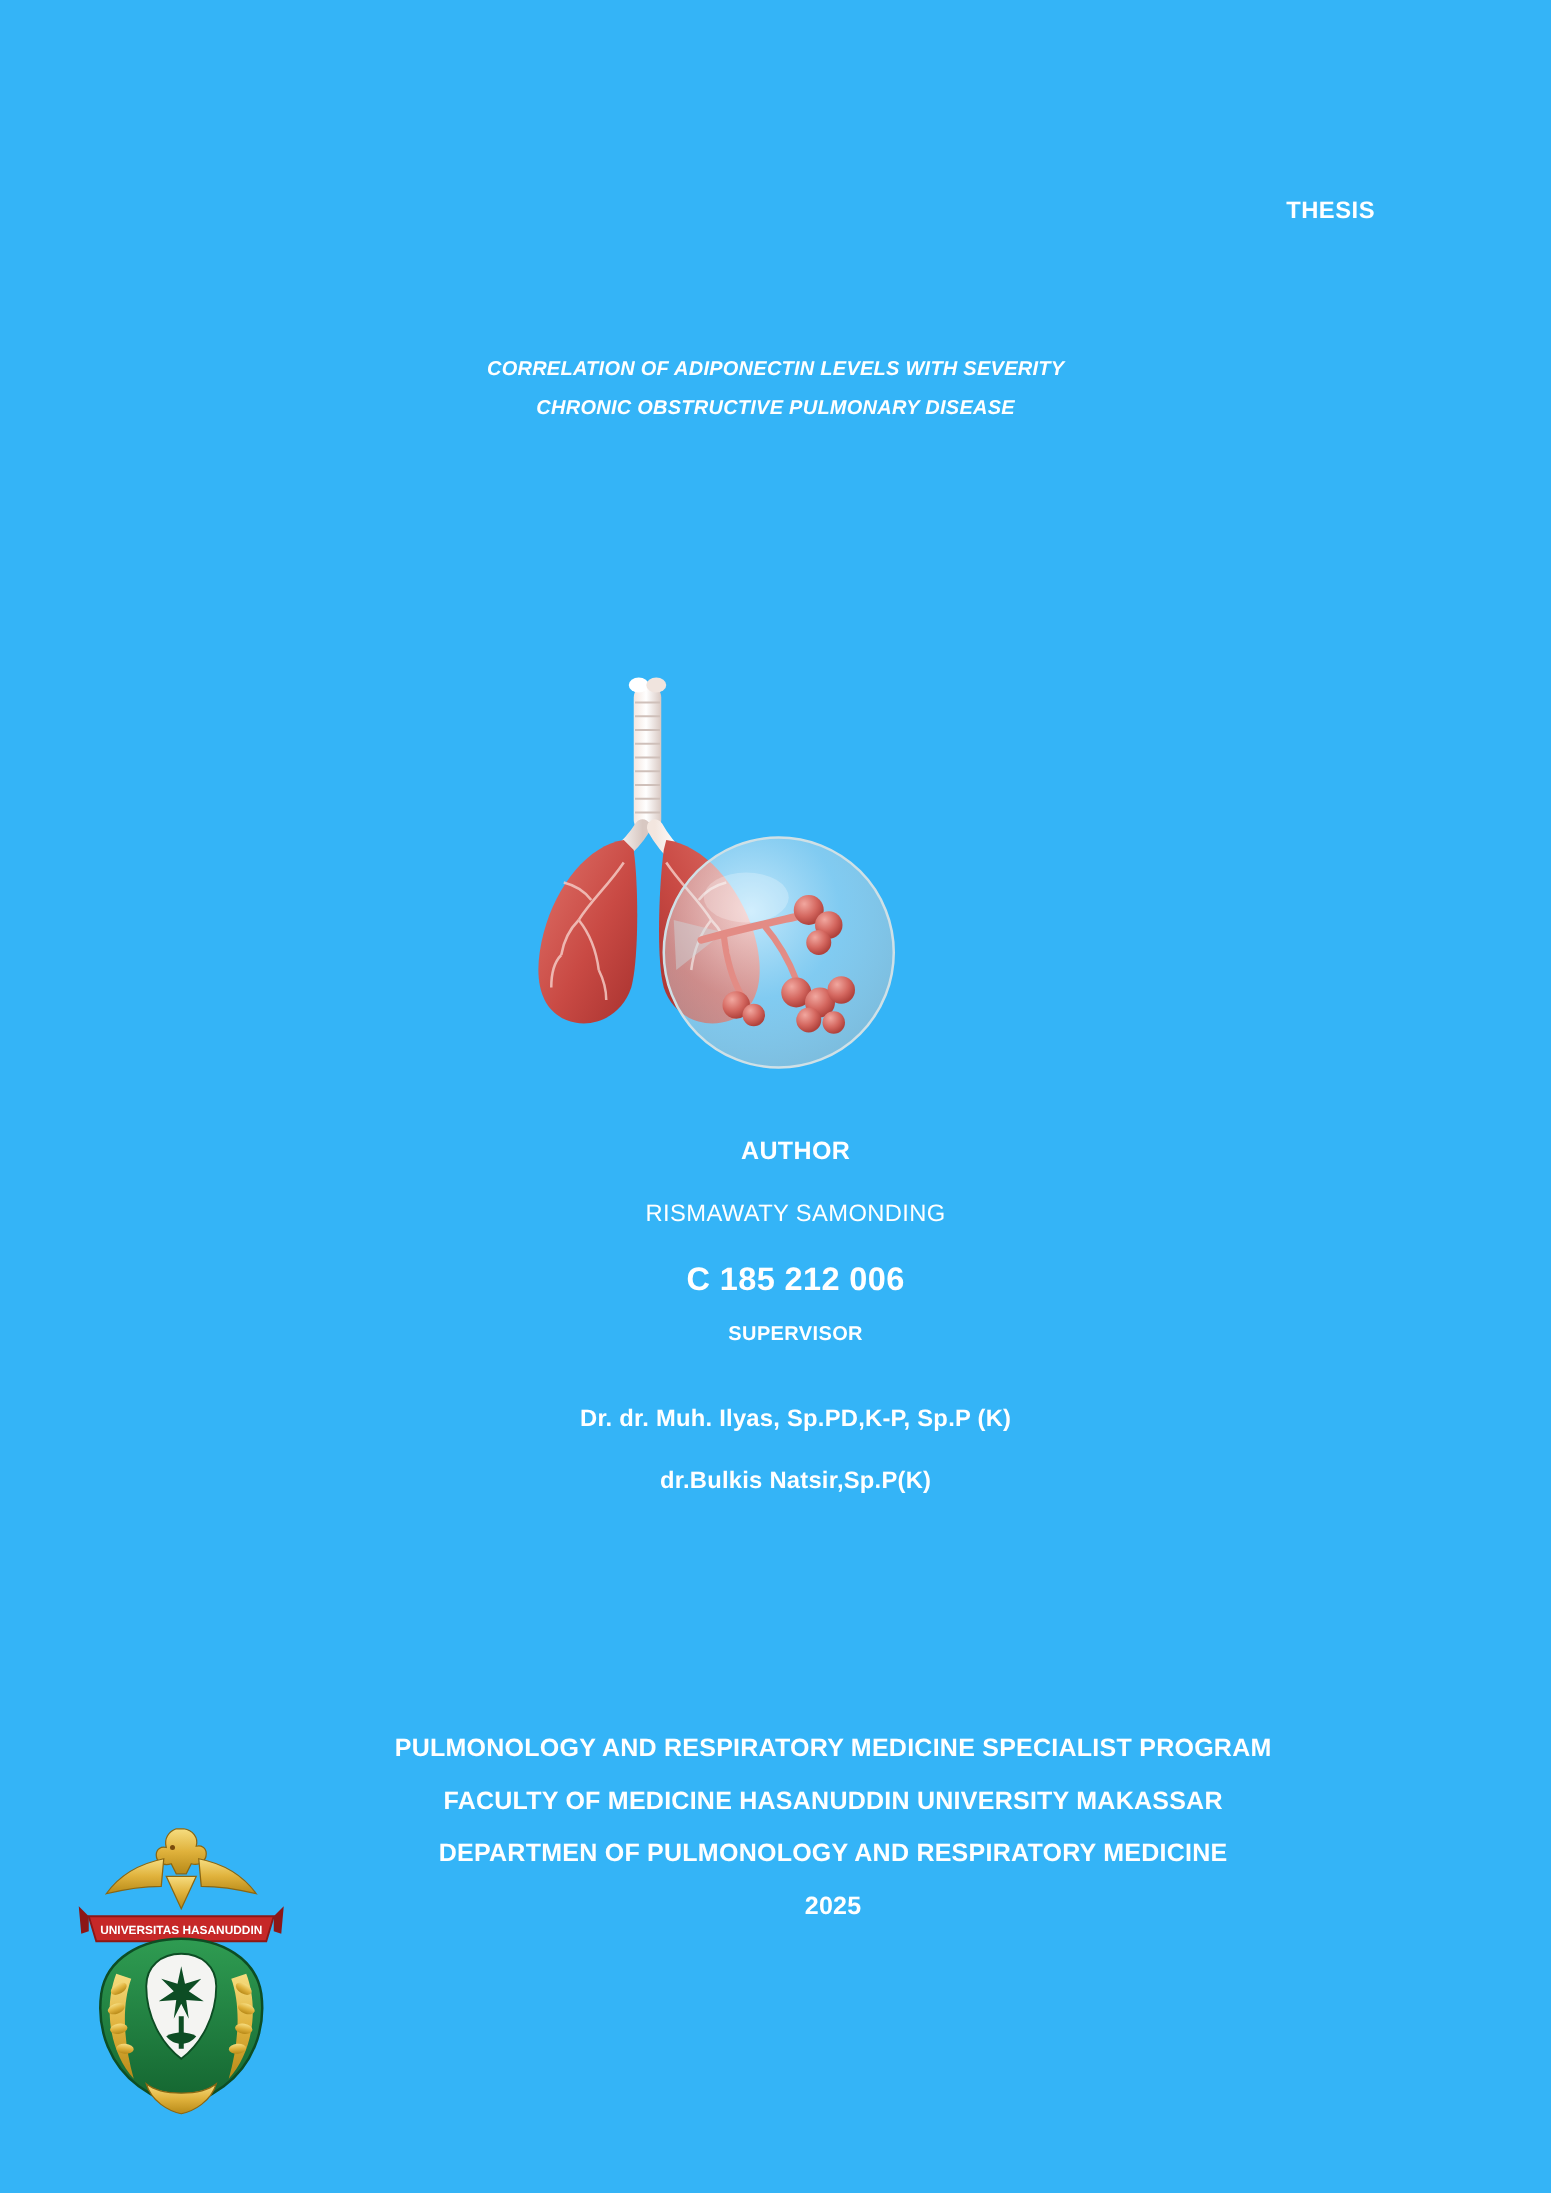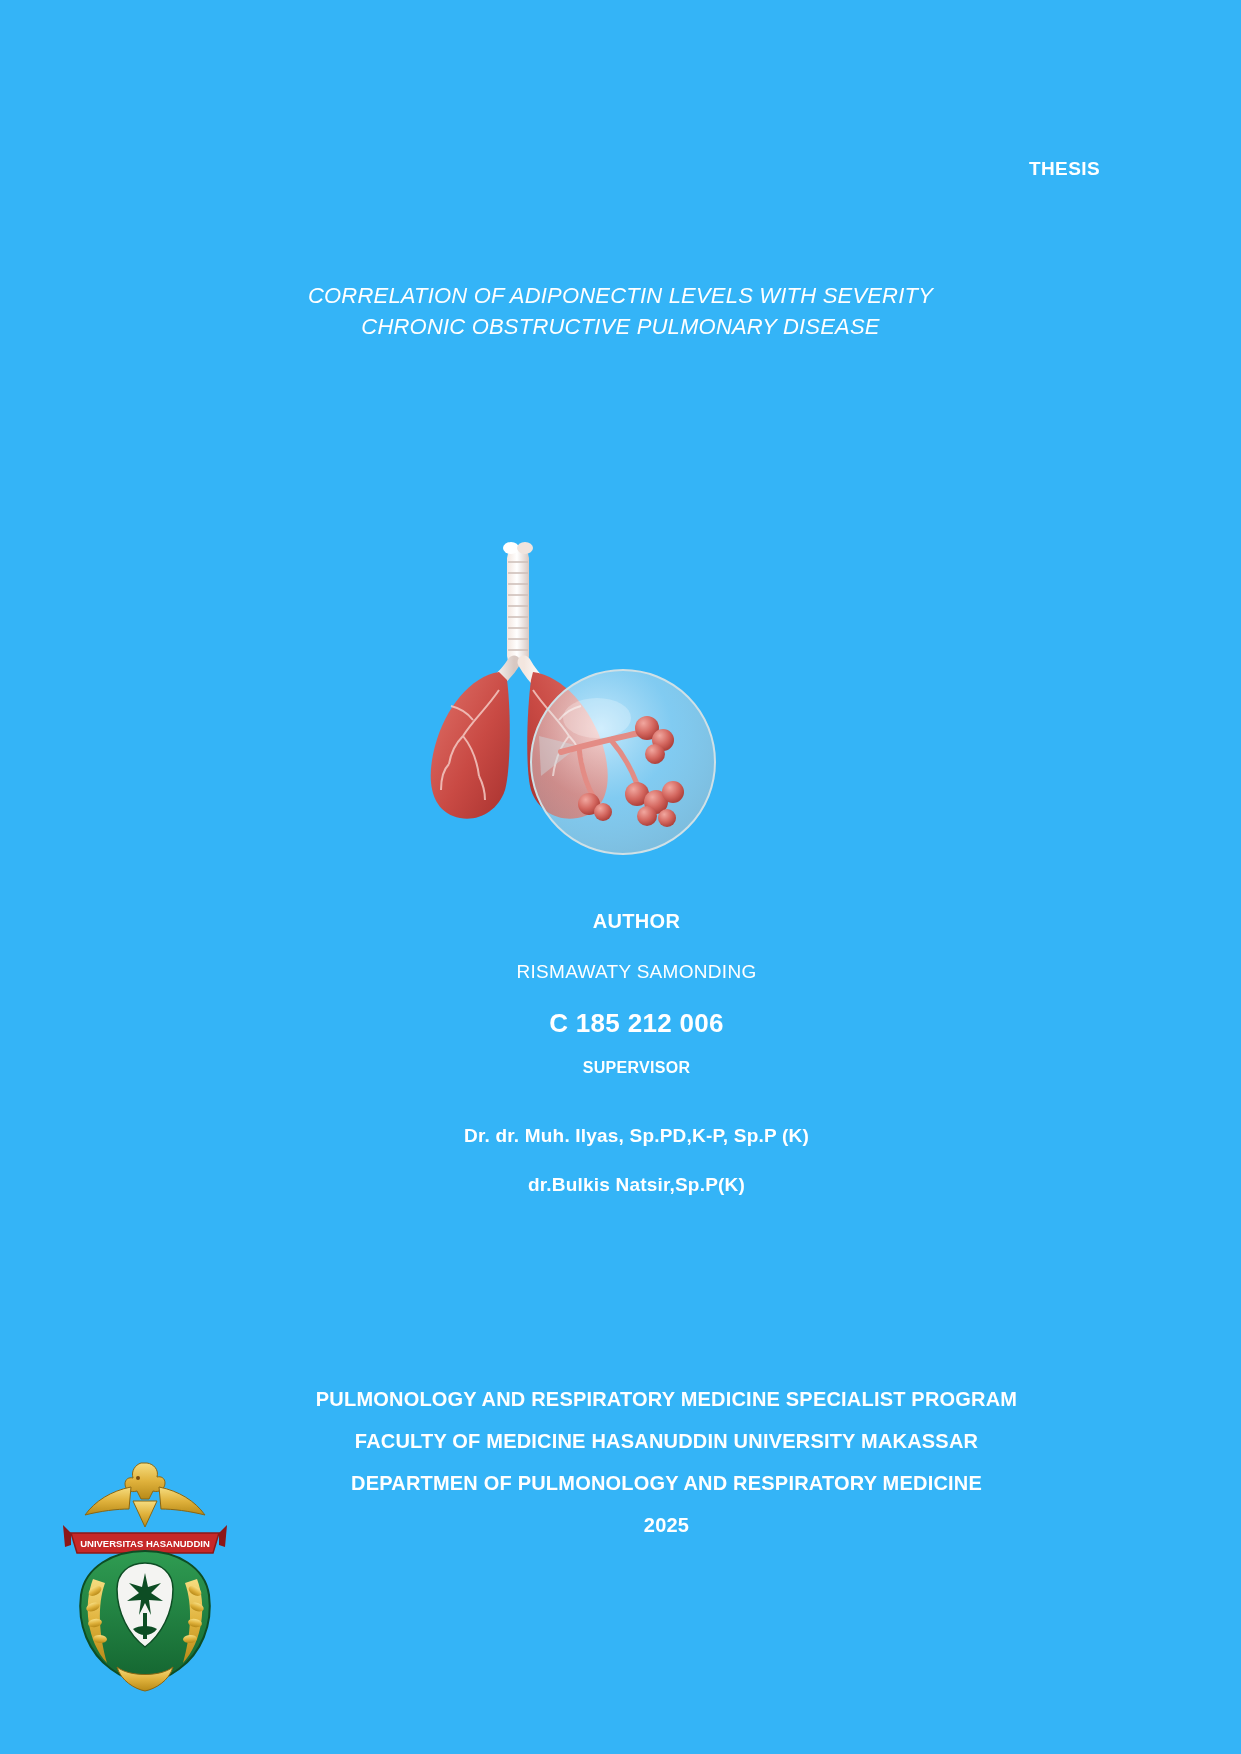--- a/index.html
+++ b/index.html
@@ -42,22 +42,22 @@
     text-align: center;
   }
   .title-id {
     font-size: 20px;
     font-weight: bold;
     line-height: 31px;
     letter-spacing: 0.2px;
   }
   .title-en {
     margin-top: 30px;
-    font-size: 22px;
-    font-weight: normal;
+    font-size: 16px;
+    font-weight: bold;
     font-style: italic;
     line-height: 31px;
     letter-spacing: 0.2px;
   }
 
   
   .illustration {
     position: absolute;
     top: 540px;
     left: 0;

